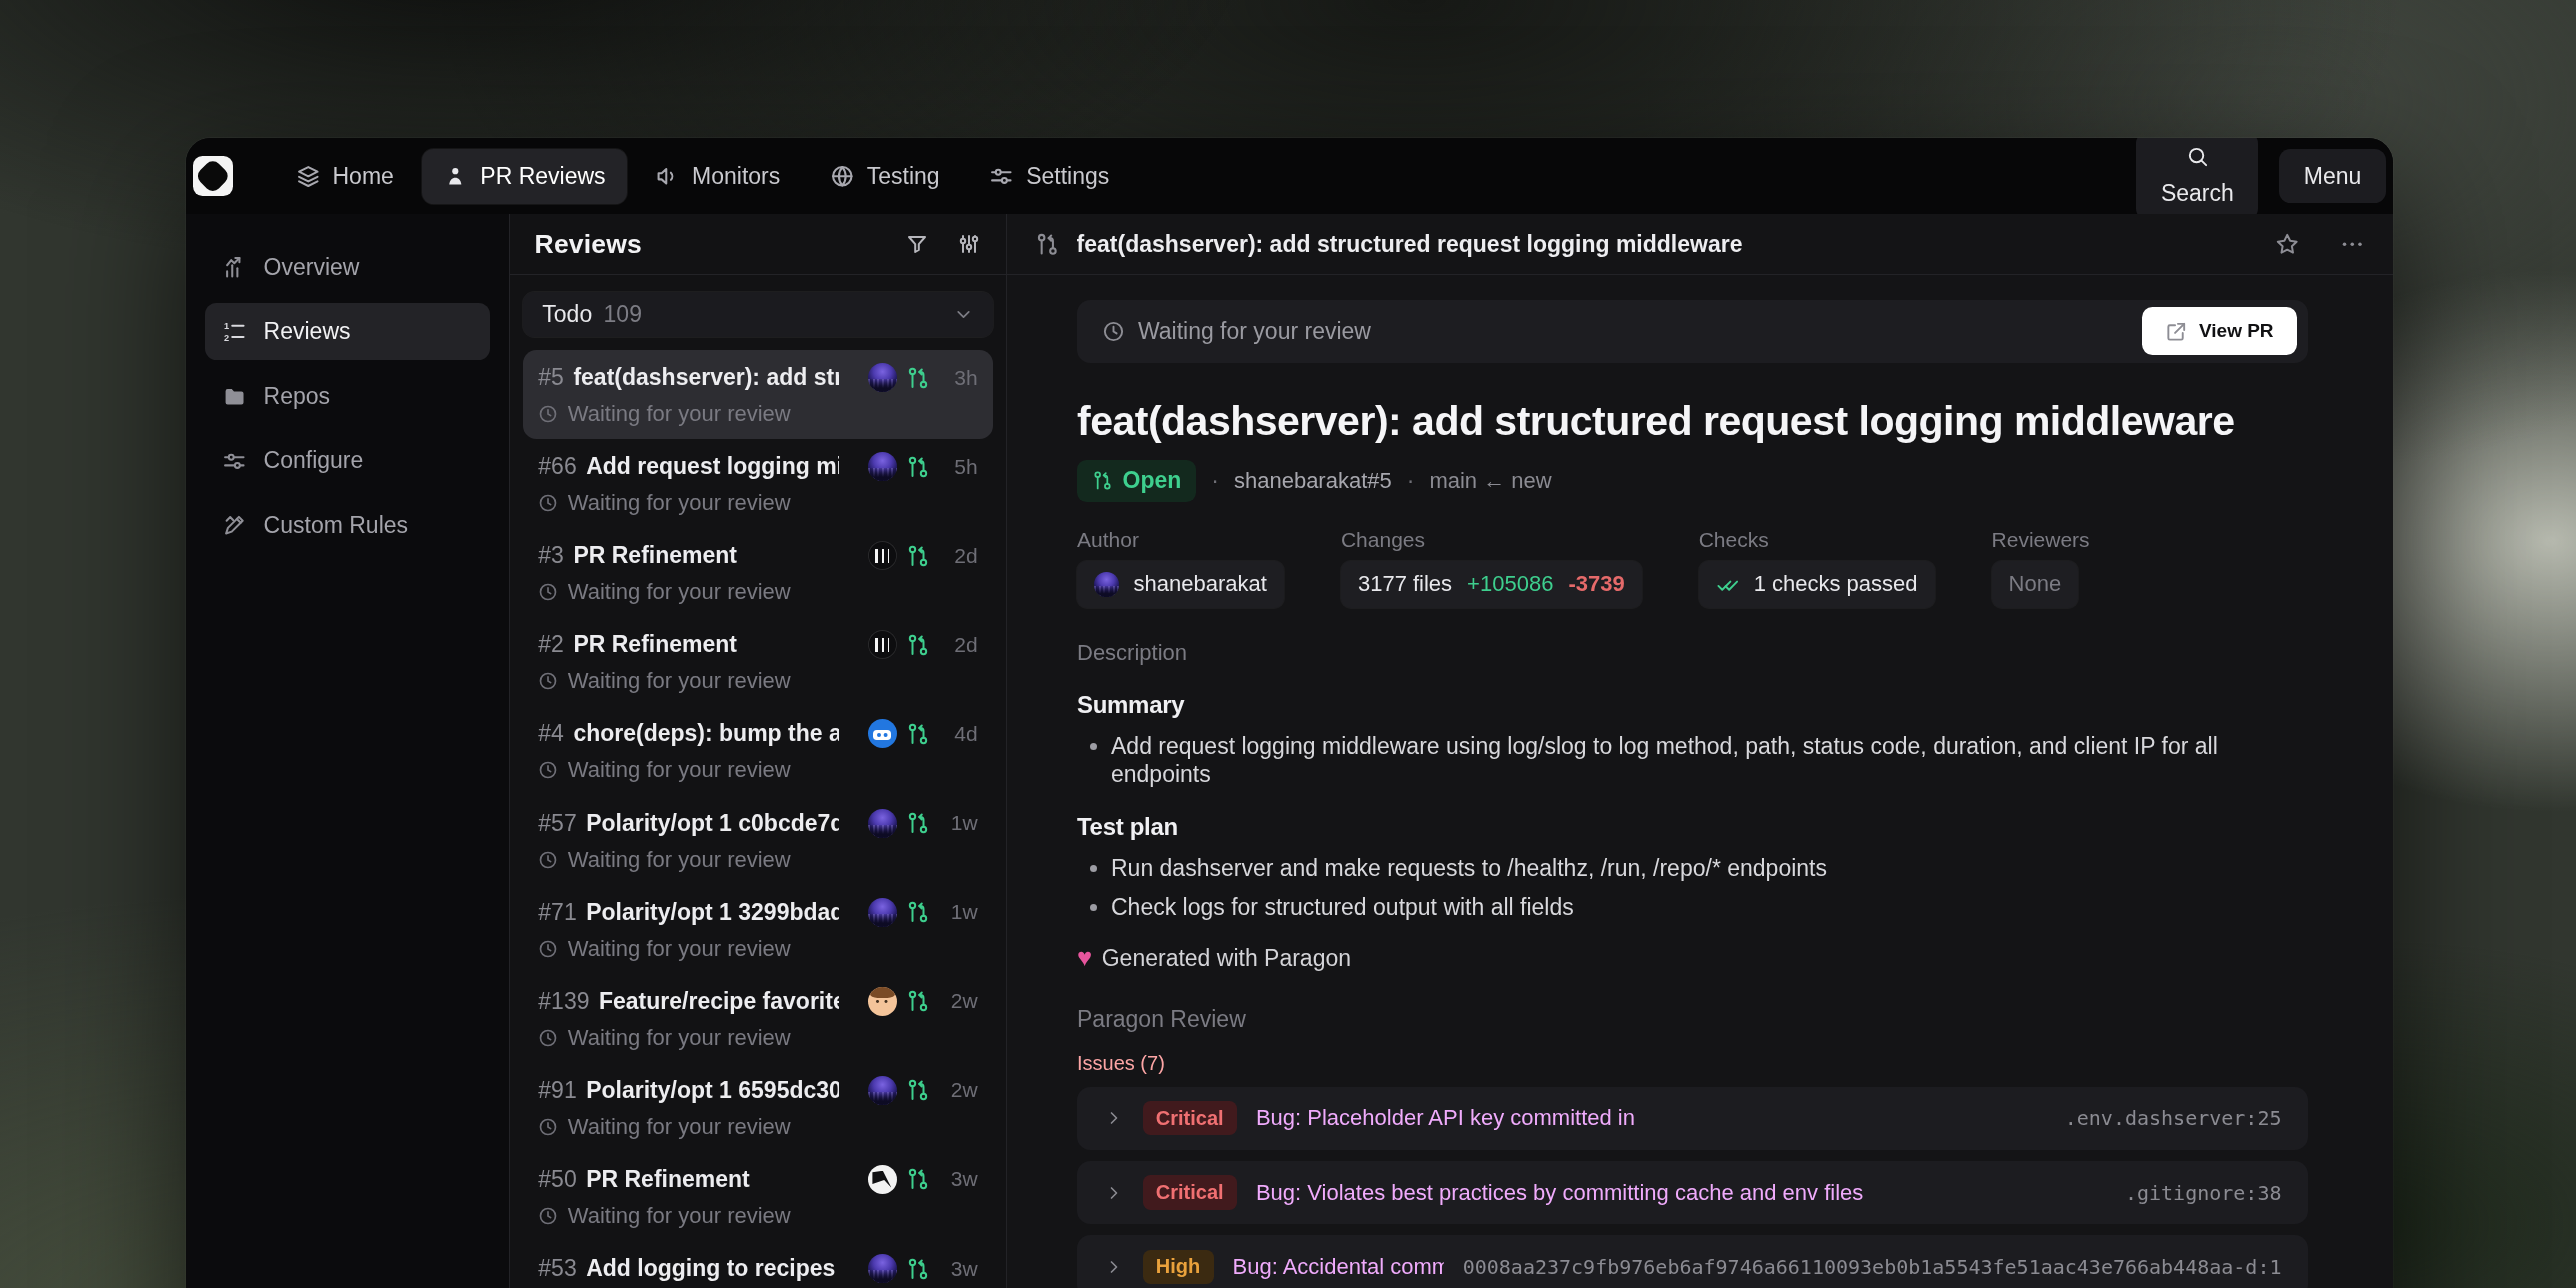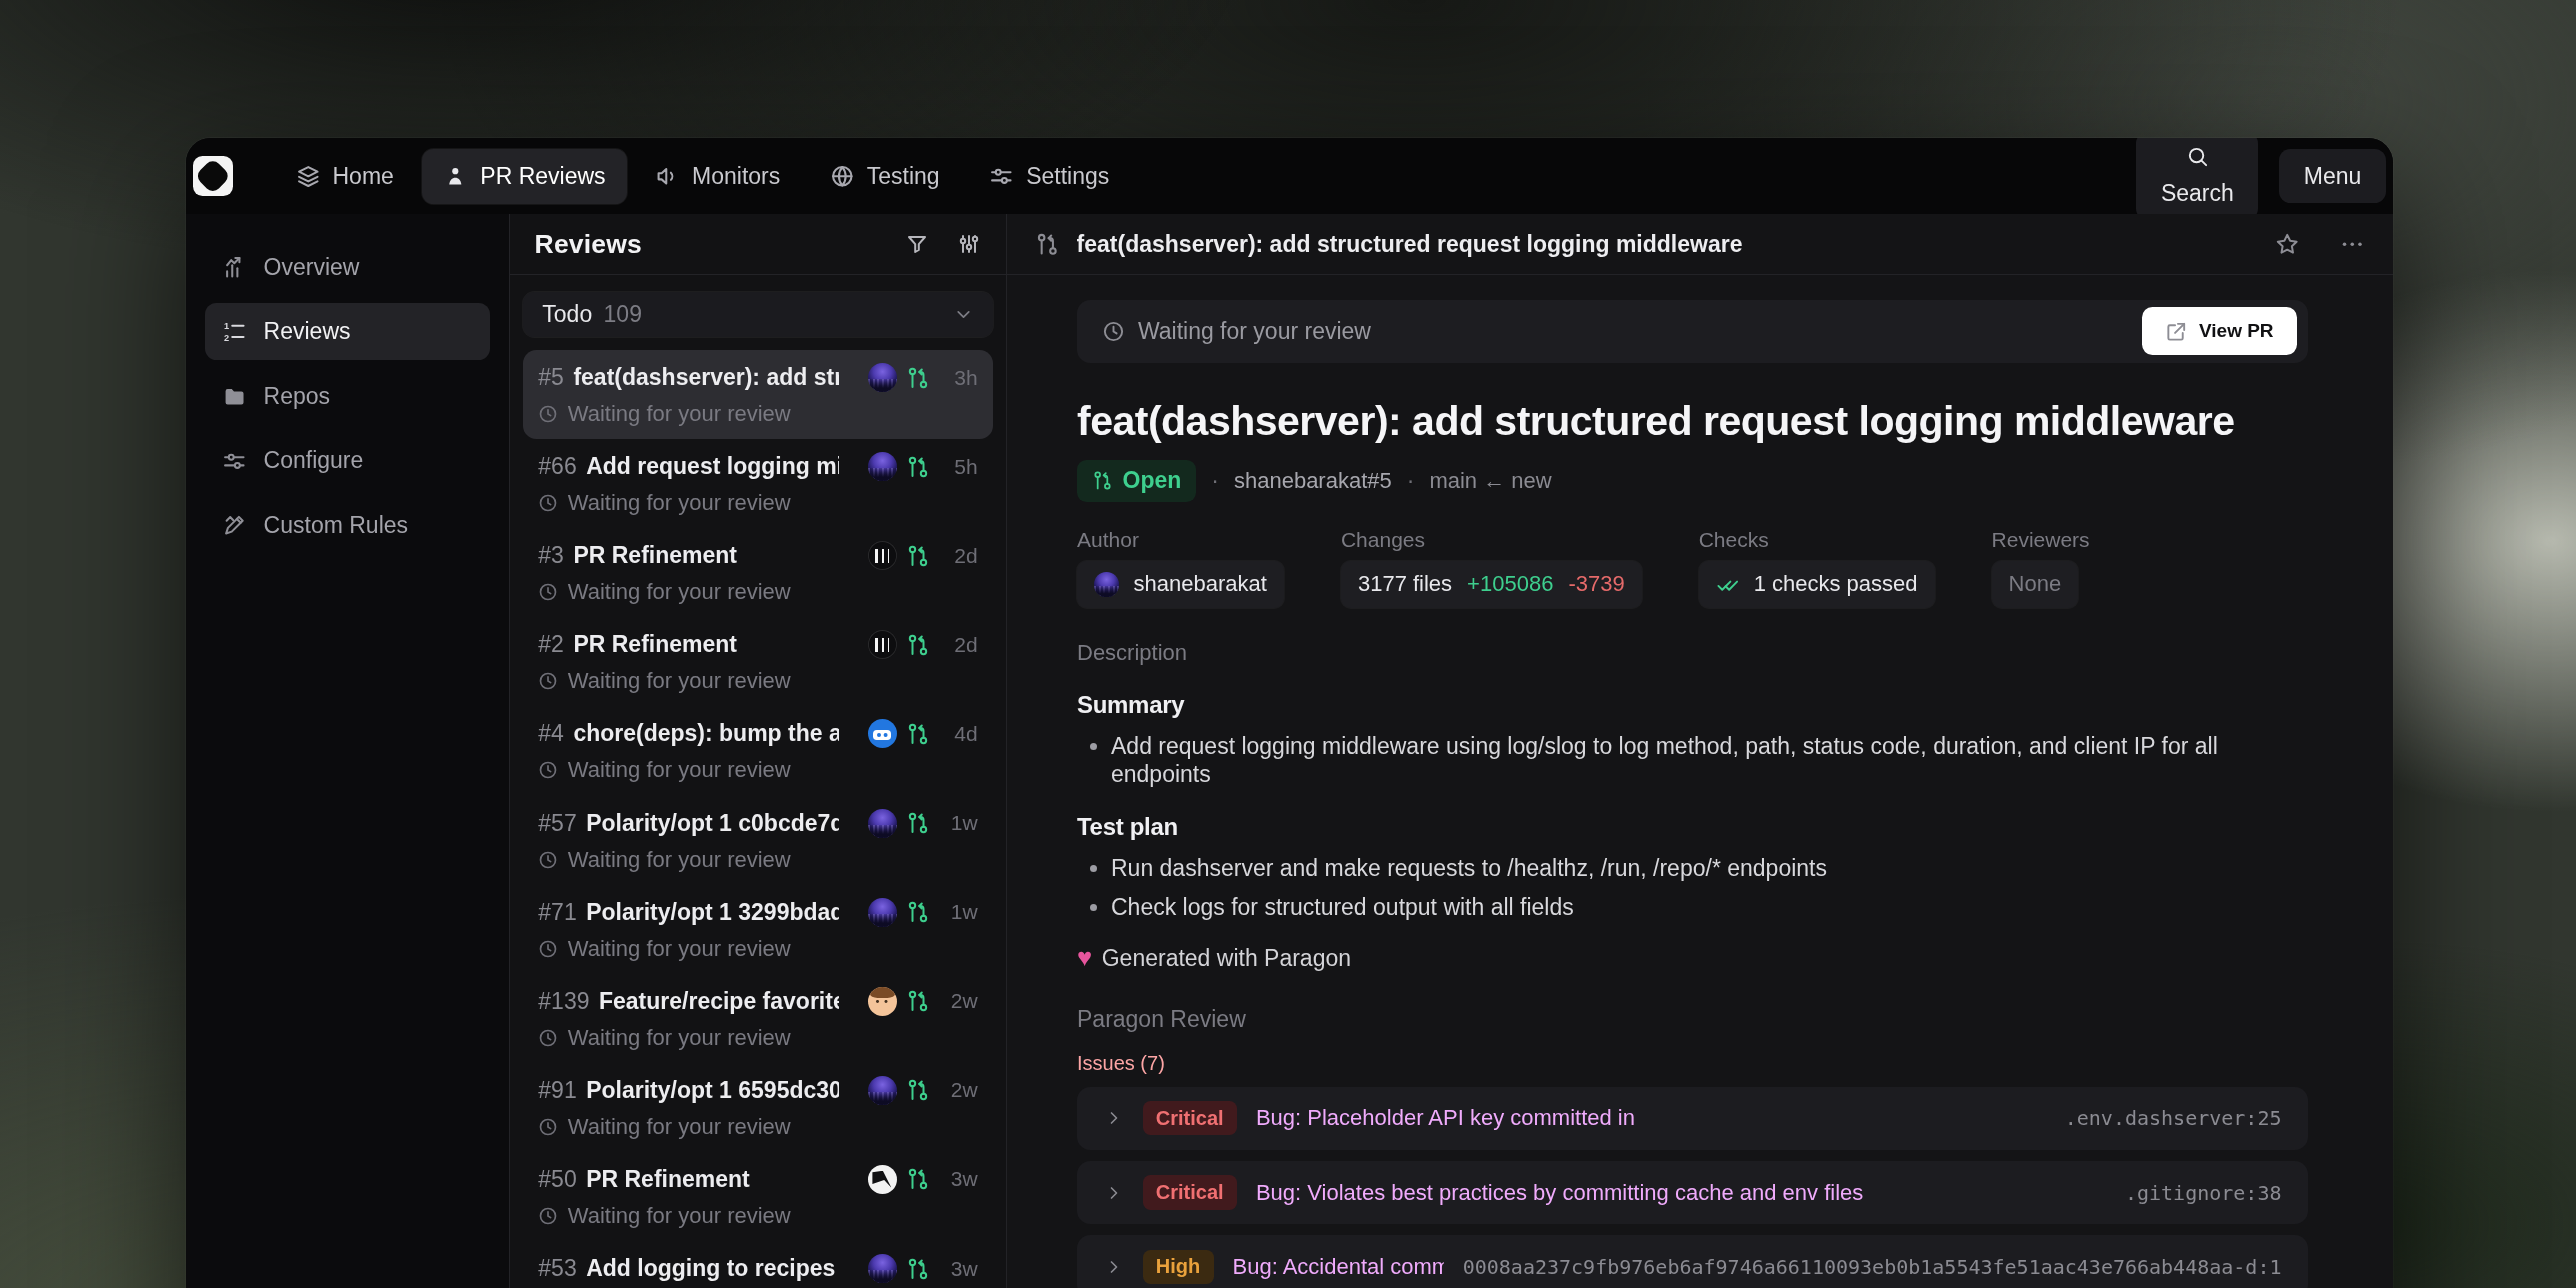--- a/index.html
+++ b/index.html
@@ -115,21 +115,21 @@
   .badge-sep{ color:#6f6f76; font-size:23px; }
   .pr-ref{ color:#a7a7ae; font-size:22px; }
   .pr-branch{ color:#8b8b92; font-size:22px; }
 
   .meta-row{ margin-top:28px; display:flex; gap:57px; }
   .meta-label{ color:#7b7b83; font-size:21px; }
   .meta-chip{ margin-top:9.5px; display:inline-flex; align-items:center; gap:15px; background:#1e1e22; border-radius:9.5px;
       padding:10.4px 17px; font-size:22px; color:#e8e8ec; box-shadow:0 0 0 0.9px rgba(255,255,255,.04); }
   .meta-chip .avatar{ width:24.6px; height:24.6px; }
   .additions{ color:#3ecf8e; }
-  .deletions{ color:#e56a6a; }
+  .deletions{ color:#e56a6a;font-weight:bold; }
   .muted-chip{ color:#7b7b83; }
   .checks-icon{ color:#3ecf8e; }
 
   .desc-label{ margin-top:32px; color:#7b7b83; font-size:22px; }
   .sec-h2{ margin-top:24.6px; color:#f0f0f3; font-size:24px; font-weight:700; letter-spacing:-0.3px; line-height:30px; }
   ul.bullets{ margin-top:11.4px; padding-left:34px; }
   ul.bullets li{ color:#d8d8dc; font-size:23px; line-height:28px; margin-top:11.4px; }
   ul.bullets li::marker{ color:#9d9da4; }
 
   .generated{ margin-top:23px; display:flex; align-items:center; gap:9.5px; color:#d4d4d8; font-size:23px; line-height:28px; }

